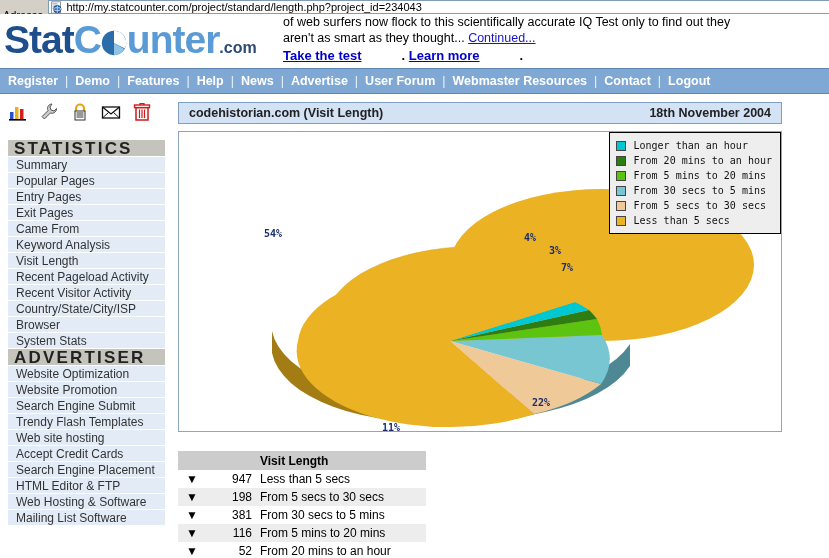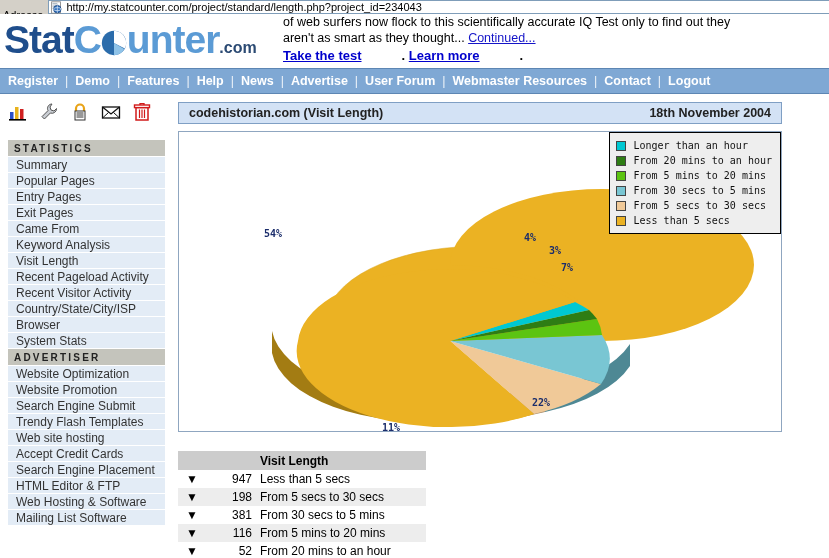--- a/index.html
+++ b/index.html
@@ -157,21 +157,21 @@
 
   
   .sidebar {
     position: absolute;
     left: 8px; top: 140px;
     width: 157px;
   }
   .sect-head {
     background: #c4c4bc;
     color: #222;
-    font-size: 10px;
+    font-size: 17px;
     font-weight: bold;
     letter-spacing: 2.2px;
     padding: 2px 0 2px 6px;
     border-bottom: 1px solid #ffffff;
     box-sizing: border-box;
     height: 17px;
     line-height: 13px;
   }
   .side-item {
     background: #e3ecf6;

